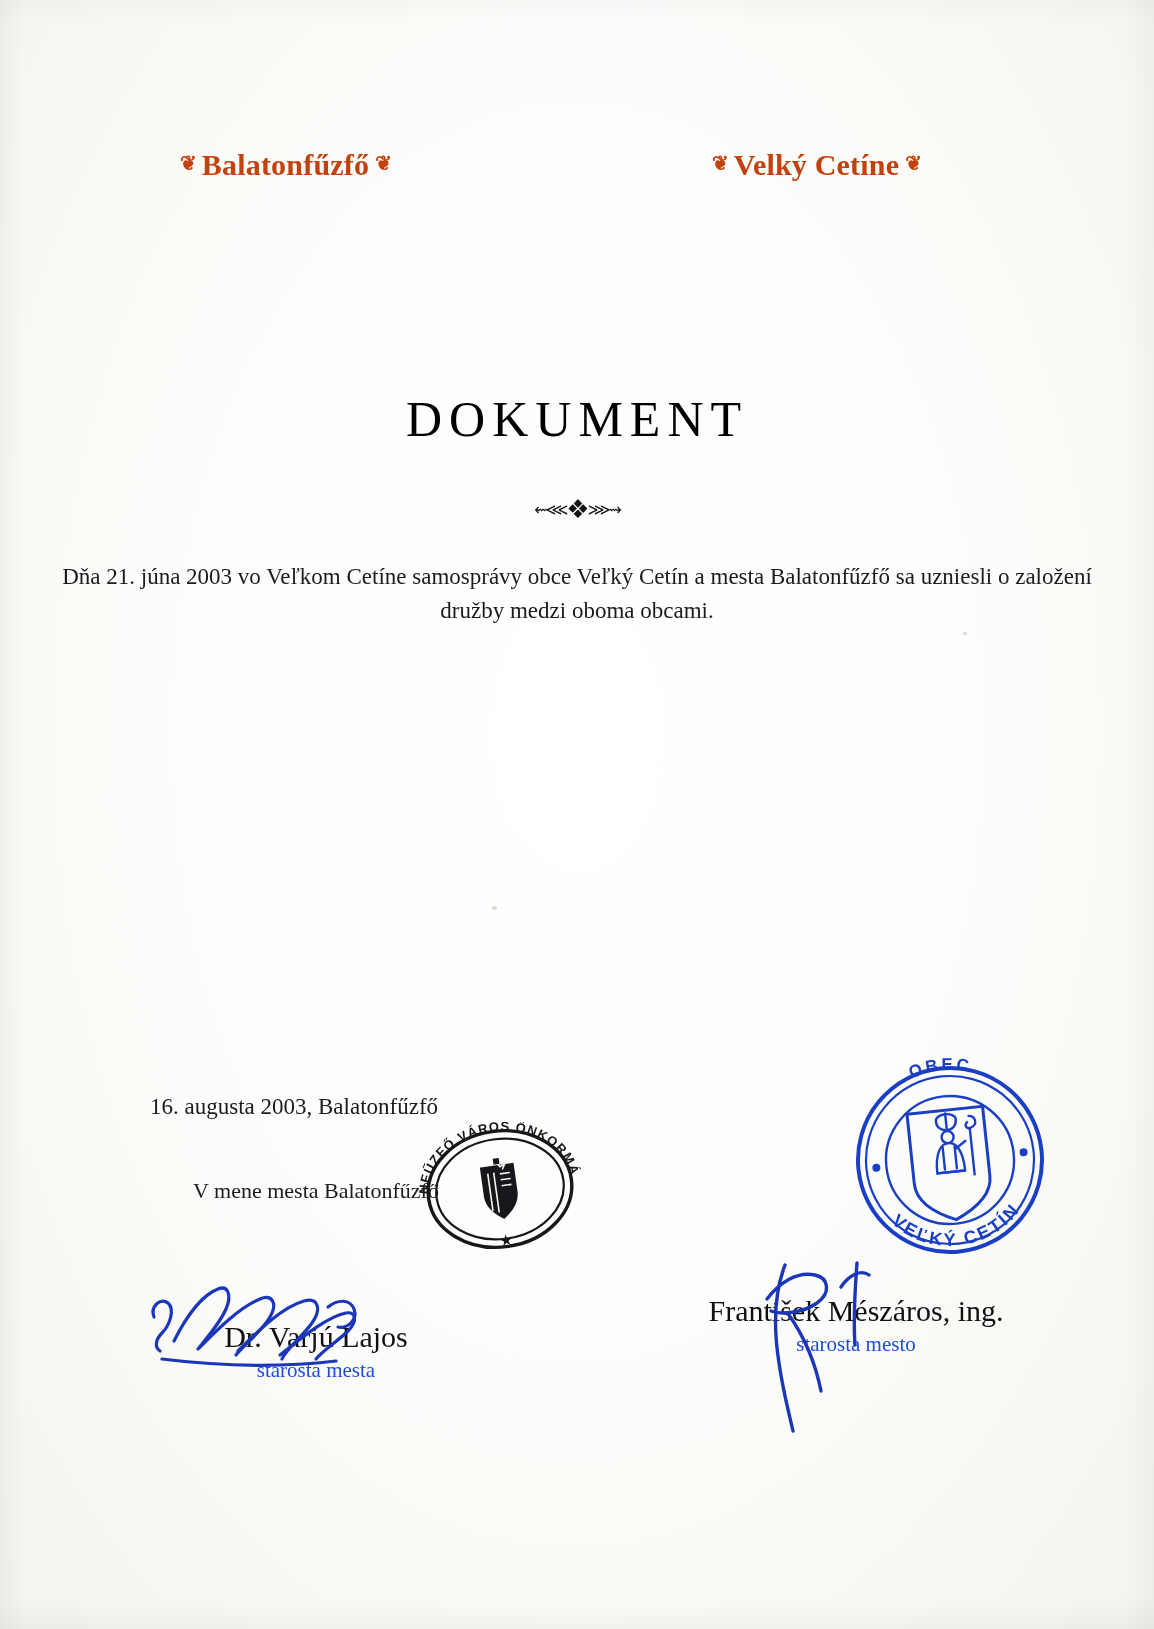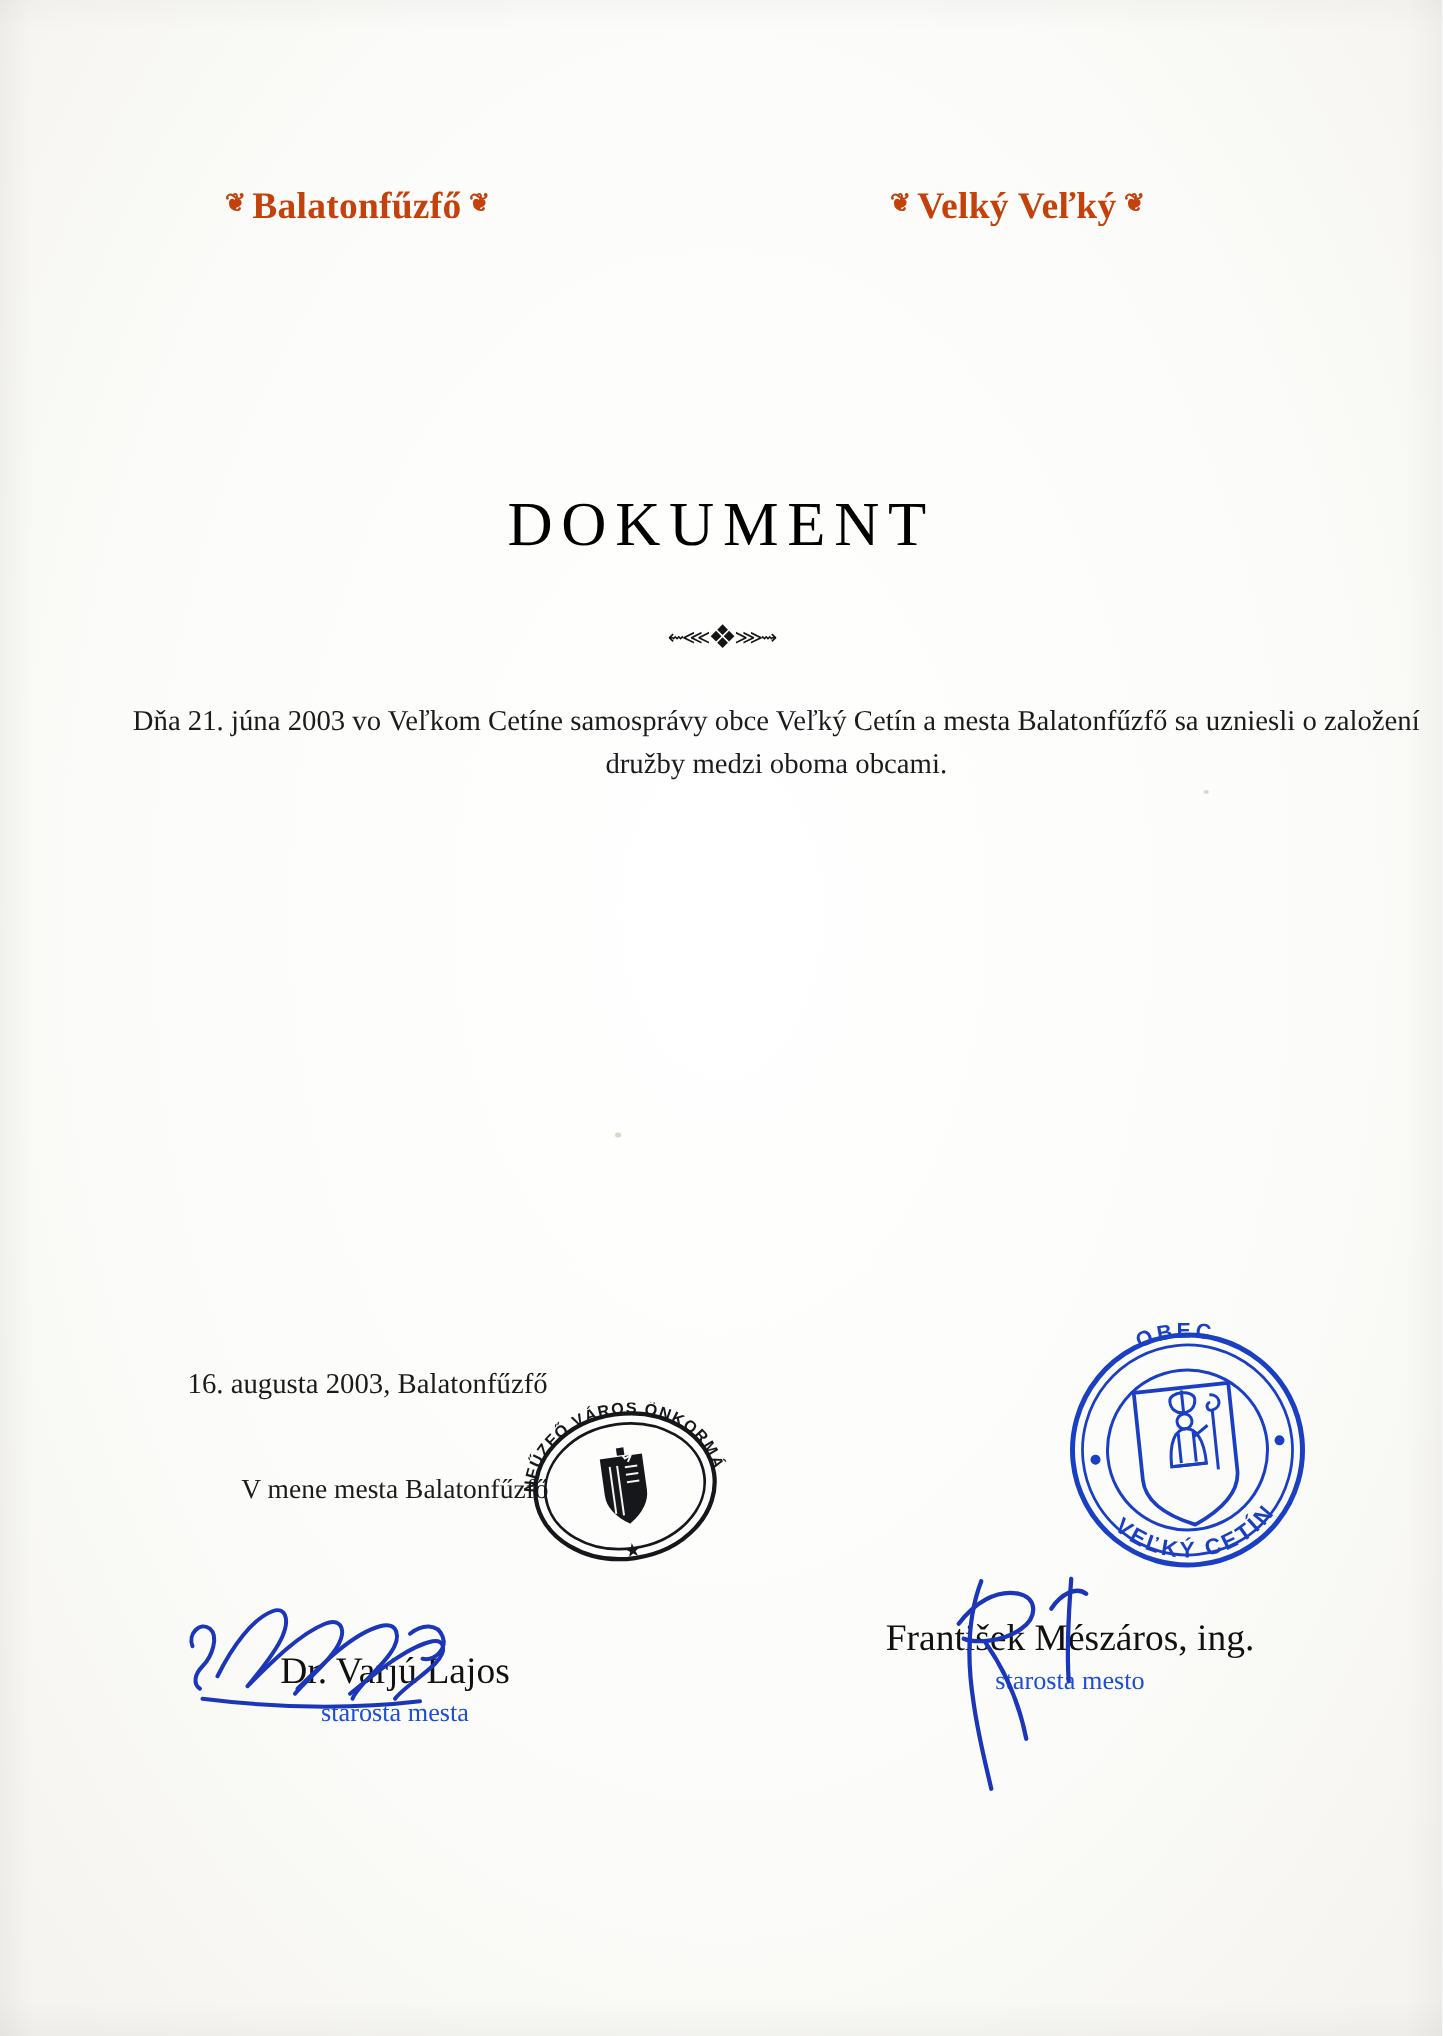--- a/index.html
+++ b/index.html
@@ -92,21 +92,21 @@
   #divider .d-small { font-size: 16px; vertical-align: 3px; }
 
   
   .para {
     position: absolute;
     text-align: center;
     font-size: 23px;
     line-height: 34px;
     color: #1b1b1b;
   }
-  #para-1 { top: 560px; left: 60px; width: 1034px; margin-left: 44px; }
+  #para-1 { top: 560px; left: 60px; width: 1034px; }
   #para-2 { top: 672px; left: 80px; width: 994px; }
 
   
   #date-line {
     position: absolute;
     top: 1094px;
     left: 150px;
     font-size: 23px;
     color: #1b1b1b;
     white-space: nowrap;
@@ -170,21 +170,21 @@
 
 <div class="paper"></div>
 
 <div class="sheet">
 
   <div class="town-head" id="town-left">
     <span class="orn left">❦</span><span>Balatonfűzfő</span><span class="orn right">❦</span>
   </div>
 
   <div class="town-head" id="town-right">
-    <span class="orn left">❦</span><span>Velký Veľký</span><span class="orn right">❦</span>
+    <span class="orn left">❦</span><span>Velký Cetíne</span><span class="orn right">❦</span>
   </div>
 
   <div id="doc-title">DOKUMENT</div>
 
   <div id="divider">
     <span class="d-small">⇜⋘</span><span>❖</span><span class="d-small">⋙⇝</span>
   </div>
 
   <div class="para" id="para-1">Dňa 21. júna 2003 vo Veľkom Cetíne samosprávy obce Veľký Cetín a mesta Balatonfűzfő sa uzniesli o založení družby medzi oboma obcami.</div>
 

